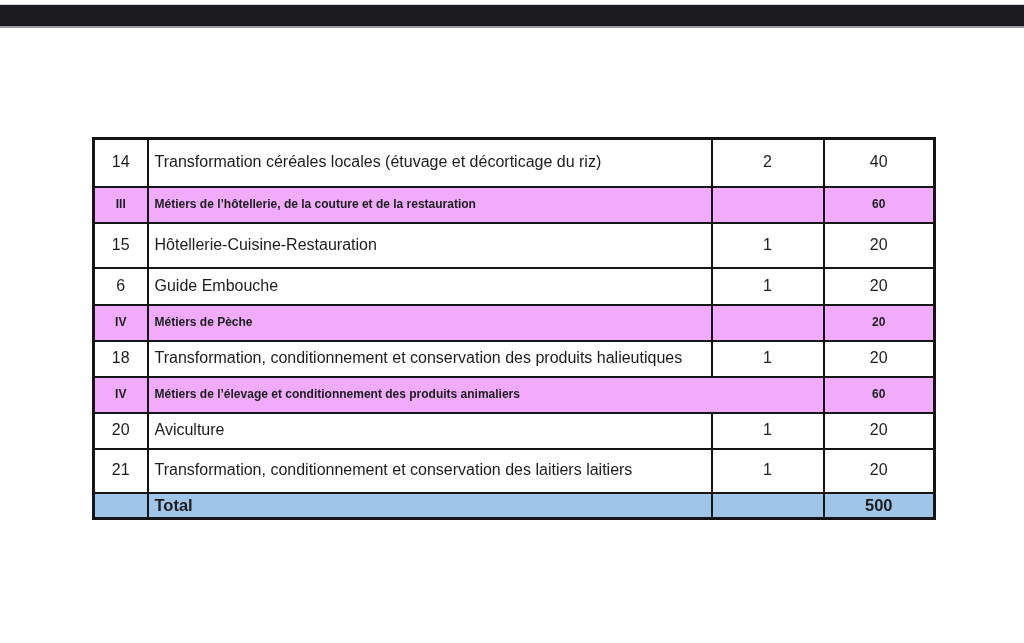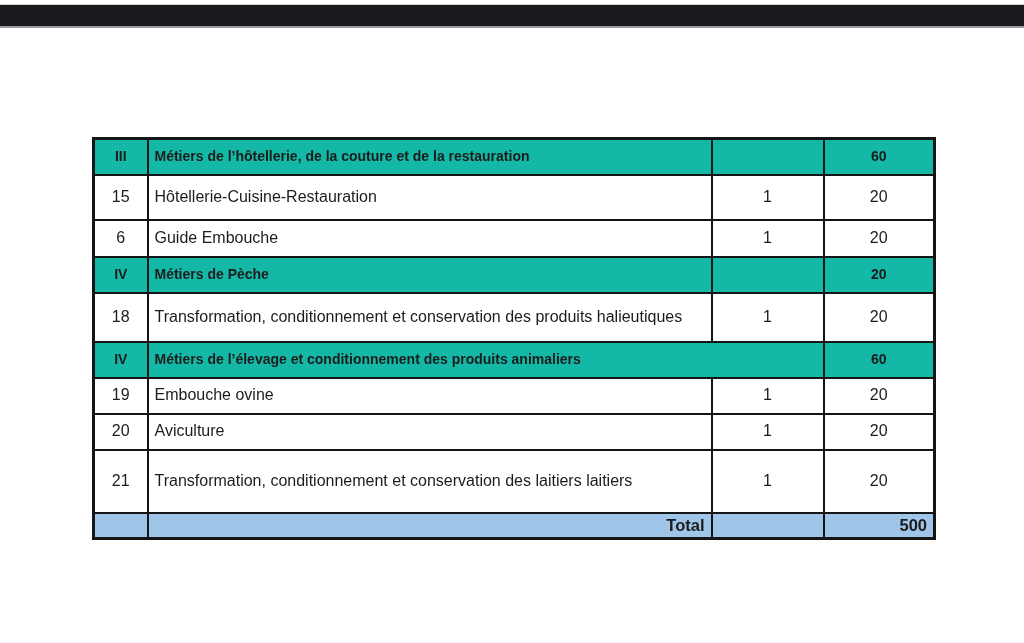--- a/index.html
+++ b/index.html
@@ -34,46 +34,51 @@
     color: #1c1c1c;
     vertical-align: middle;
     padding: 2px 6px;
     background: #ffffff;
   }
   td.cell-num   { text-align: center; padding: 2px 2px; }
   td.cell-label { text-align: left; padding-left: 8px; }
   td.cell-count { text-align: center; }
   td.cell-total { text-align: center; }
   tr.section-row td {
-    background: #14b8a6;
+    background: #f0abfc;
     font-weight: bold;
-    font-size: 14px;
+    font-size: 12px;
   }
   tr.total-row td {
     background: #9fc5e8;
     font-weight: bold;
     font-size: 16.5px;
-    text-align: right;
   }
-  tr.total-row td.cell-label { text-align: right; }
+  tr.total-row td.cell-label { text-align: left; }
 </style>
 </head>
 <body>
 
 <div class="top-bar"></div>
 
 <div class="doc-area">
   <table class="programs">
     <colgroup>
       <col style="width:54px">
       <col style="width:564px">
       <col style="width:112px">
       <col style="width:111px">
     </colgroup>
     <tbody>
+      <tr style="height:48px">
+        <td class="cell-num">14</td>
+        <td class="cell-label">Transformation céréales locales (étuvage et décorticage du riz)</td>
+        <td class="cell-count">2</td>
+        <td class="cell-total">40</td>
+      </tr>
       <tr class="section-row" style="height:36px">
         <td class="cell-num">III</td>
         <td class="cell-label">Métiers de l’hôtellerie, de la couture et de la restauration</td>
         <td class="cell-count"></td>
         <td class="cell-total">60</td>
       </tr>
       <tr style="height:45px">
         <td class="cell-num">15</td>
         <td class="cell-label">Hôtellerie-Cuisine-Restauration</td>
         <td class="cell-count">1</td>
@@ -84,44 +89,38 @@
         <td class="cell-label">Guide Embouche</td>
         <td class="cell-count">1</td>
         <td class="cell-total">20</td>
       </tr>
       <tr class="section-row" style="height:36px">
         <td class="cell-num">IV</td>
         <td class="cell-label">Métiers de Pèche</td>
         <td class="cell-count"></td>
         <td class="cell-total">20</td>
       </tr>
-      <tr style="height:49px">
+      <tr style="height:36px">
         <td class="cell-num">18</td>
         <td class="cell-label">Transformation, conditionnement et conservation des produits halieutiques</td>
         <td class="cell-count">1</td>
         <td class="cell-total">20</td>
       </tr>
       <tr class="section-row" style="height:36px">
         <td class="cell-num">IV</td>
         <td class="cell-label" colspan="2">Métiers de l’élevage et conditionnement des produits animaliers</td>
         <td class="cell-total">60</td>
       </tr>
       <tr style="height:36px">
-        <td class="cell-num">19</td>
-        <td class="cell-label">Embouche ovine</td>
-        <td class="cell-count">1</td>
-        <td class="cell-total">20</td>
-      </tr>
-      <tr style="height:36px">
         <td class="cell-num">20</td>
         <td class="cell-label">Aviculture</td>
         <td class="cell-count">1</td>
         <td class="cell-total">20</td>
       </tr>
-      <tr style="height:63px">
+      <tr style="height:44px">
         <td class="cell-num">21</td>
         <td class="cell-label">Transformation, conditionnement et conservation des laitiers laitiers</td>
         <td class="cell-count">1</td>
         <td class="cell-total">20</td>
       </tr>
       <tr class="total-row" style="height:25px">
         <td class="cell-num"></td>
         <td class="cell-label">Total</td>
         <td class="cell-count"></td>
         <td class="cell-total">500</td>

